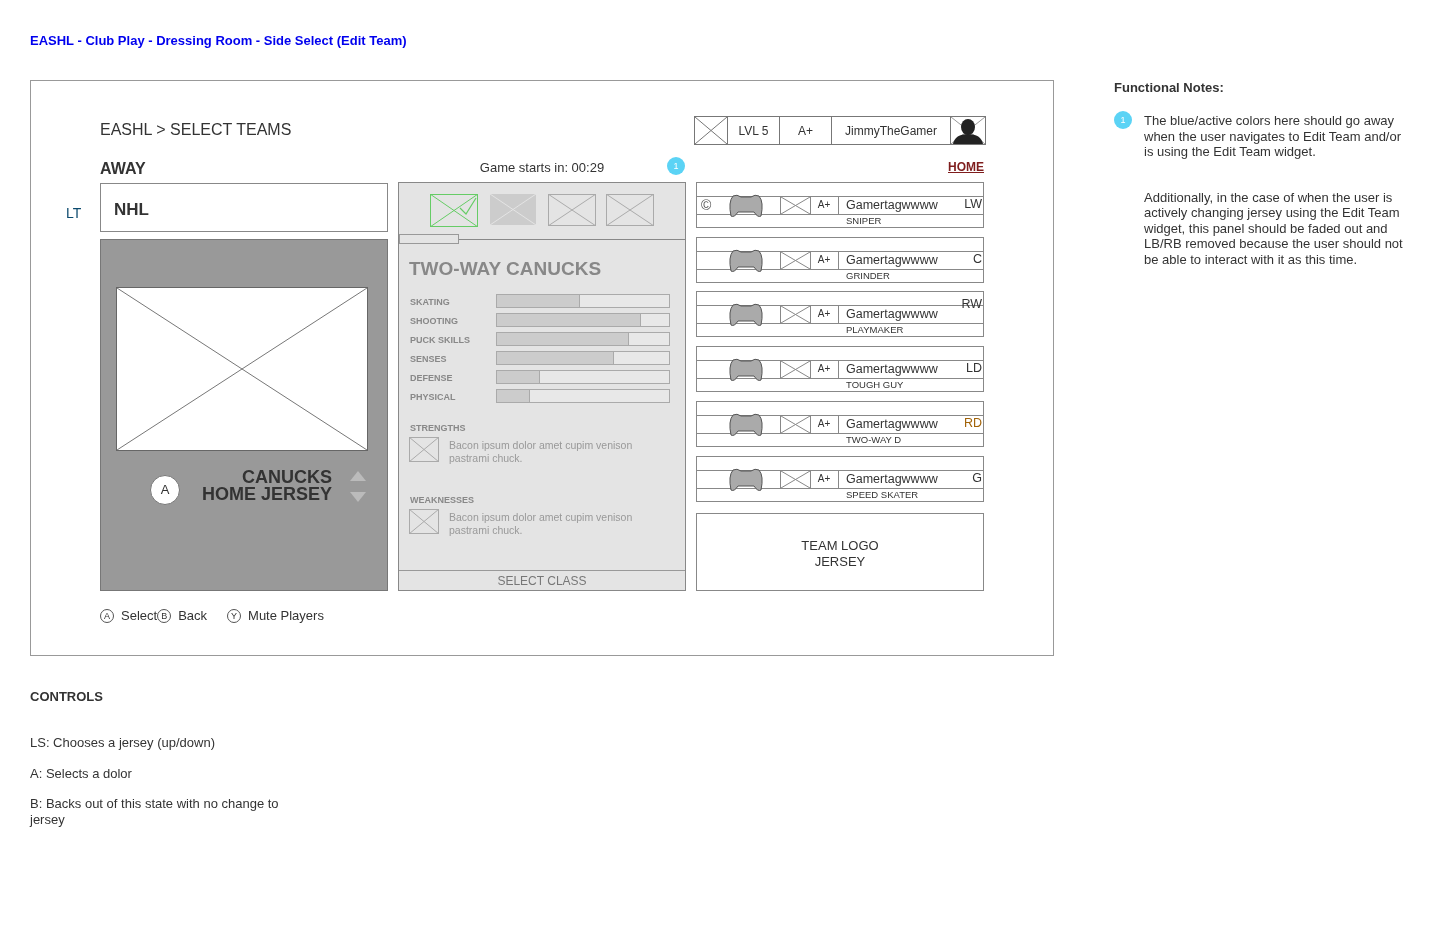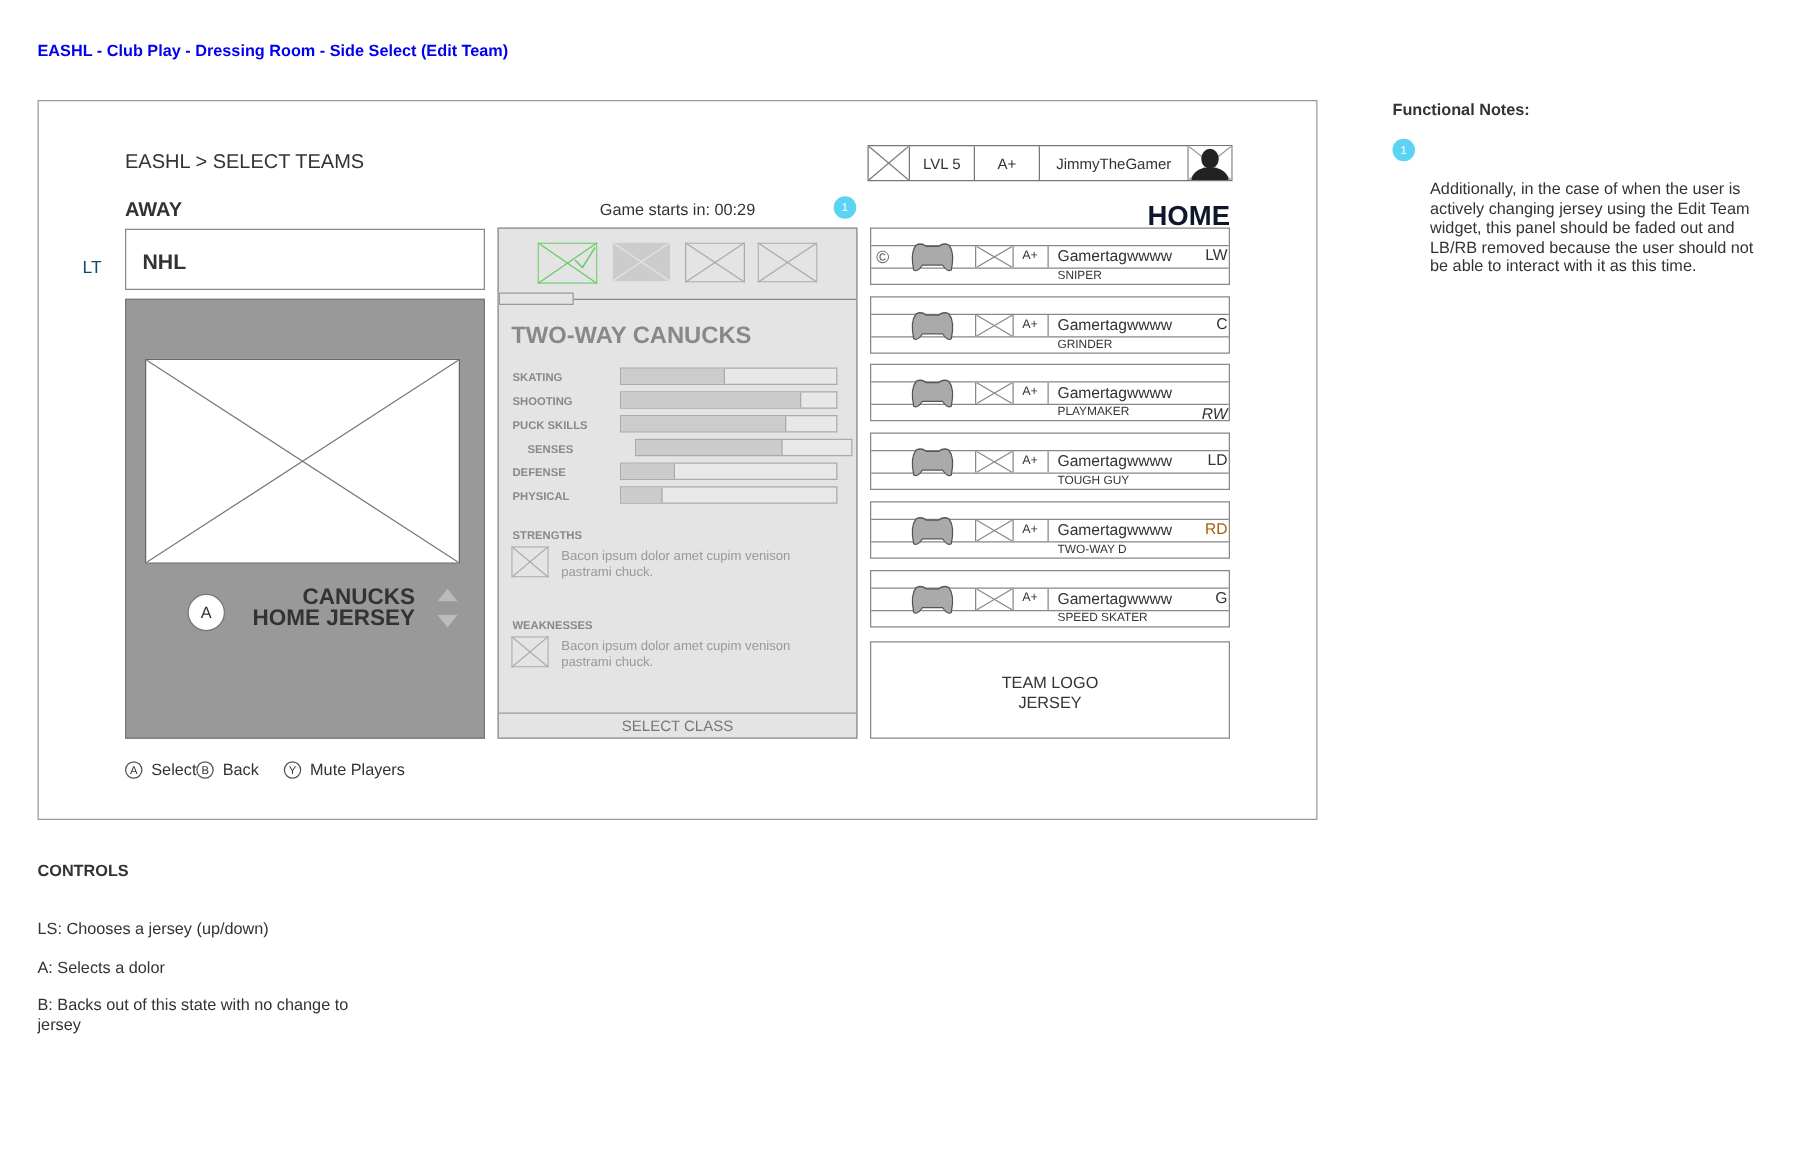--- a/index.html
+++ b/index.html
@@ -2,21 +2,21 @@
 <html><head>
 <meta charset="utf-8">
 <style>
   * { box-sizing: border-box; margin: 0; padding: 0; }
   body { width: 1440px; height: 931px; background: #fff; font-family: "Liberation Sans", sans-serif; color: #333; position: relative; overflow: hidden; }
   .abs { position: absolute; }
   .page-title { left: 30px; top: 33px; font-size: 13px; font-weight: bold; color: #0000ee; }
   .frame { left: 30px; top: 80px; width: 1024px; height: 576px; border: 1px solid #999; }
   .breadcrumb { left: 100px; top: 121px; font-size: 16px; color: #333; }
   .away-label { left: 100px; top: 160px; font-size: 16px; font-weight: bold; color: #333; }
-  .home-label { left: 900px; top: 160px; width: 84px; text-align: right; font-size: 22px; font-weight: bold; color: #0f172a; }
+  .home-label { left: 900px; top: 160px; width: 84px; text-align: right; font-size: 12px; font-weight: bold; color: #7f1d1d; text-decoration: underline; }
   .timer { left: 398px; top: 160px; width: 288px; text-align: center; font-size: 13px; color: #333; }
   .badge { width: 18px; height: 18px; border-radius: 50%; background: #5bd3f5; color: #fff; font-size: 9px; text-align: center; line-height: 18px; }
   .lt { left: 66px; top: 205px; font-size: 14px; color: #0c4a6e; }
   .league-box { left: 100px; top: 183px; width: 288px; height: 49px; border: 1px solid #888; background: #fff; padding: 16px 13px; font-size: 17px; font-weight: bold; color: #333; }
   .jersey-panel { left: 100px; top: 239px; width: 288px; height: 352px; background: #999; border: 1px solid #777; }
   .jersey-img { left: 15px; top: 47px; width: 252px; height: 164px; background: #fff; border: 1px solid #666; }
   .a-circle { left: 49px; top: 235px; width: 30px; height: 30px; border-radius: 50%; background: #fff; border: 1px solid #777; text-align: center; line-height: 28px; font-size: 13px; color: #333; }
   .jersey-name { right: 55px; top: 229px; text-align: right; font-size: 18px; font-weight: bold; color: #333; line-height: 17px; }
   .arrow-up { left: 249px; top: 231px; width: 0; height: 0; border-left: 8px solid transparent; border-right: 8px solid transparent; border-bottom: 10px solid #bbb; }
   .arrow-down { left: 249px; top: 252px; width: 0; height: 0; border-left: 8px solid transparent; border-right: 8px solid transparent; border-top: 10px solid #bbb; }
@@ -124,21 +124,21 @@
     <div class="stat-bar">
         <div class="stat-fill" style="width:84%"></div>
       </div>
   </div>
   <div class="abs stat-row" style="top:148px;">
     <span class="stat-label">PUCK SKILLS</span>
     <div class="stat-bar">
         <div class="stat-fill" style="width:77%"></div>
       </div>
   </div>
-  <div class="abs stat-row" style="top:167px;margin-left:12px;">
+  <div class="abs stat-row" style="top:167px;">
     <span class="stat-label">SENSES</span>
     <div class="stat-bar">
         <div class="stat-fill" style="width:68%"></div>
       </div>
   </div>
   <div class="abs stat-row" style="top:186px;">
     <span class="stat-label">DEFENSE</span>
     <div class="stat-bar">
         <div class="stat-fill" style="width:25%"></div>
       </div>
@@ -241,21 +241,21 @@
         </svg></span>
       <div class="vline" style="left:83px"></div>
       <span class="abs" style="left:84px;top:14px;"><svg width="29" height="17">
           <line x1="0" y1="0" x2="29" y2="17" stroke="#888"></line>
           <line x1="29" y1="0" x2="0" y2="17" stroke="#888"></line>
         </svg></span>
       <div class="vline" style="left:113px"></div>
       <span class="abs" style="left:113px;top:16px;width:28px;text-align:center;font-size:10px;color:#333;">A+</span>
       <div class="vline" style="left:141px"></div>
       <span class="abs" style="left:149px;top:15px;font-size:12.5px;color:#333;">Gamertagwwww</span>
-      <span class="abs" style="right:1px;top:32px;font-size:12.5px;color:#333;font-style:italic;">RW</span>
+      <span class="abs" style="right:1px;top:5px;font-size:12.5px;color:#333;">RW</span>
       <span class="abs" style="left:149px;top:32px;font-size:9.5px;color:#333;">PLAYMAKER</span>
     </div>
     <div class="abs player" style="top: 346px;">
       <div class="hline" style="top:13px"></div>
       <div class="hline" style="top:31px"></div>
       <span class="abs" style="left:4px;top:14px;font-size:14px;color:#555;"></span>
       <span class="abs" style="left:30px;top:9px;"><svg width="38" height="28">
           <path d="M4 24 Q1 10 6 4 Q10 2 14 5 L24 5 Q28 2 32 4 Q37 10 34 24 Q31 26 27 20 L11 20 Q7 26 4 24 Z" fill="#aaa" stroke="#555" stroke-width="1"></path>
         </svg></span>
       <div class="vline" style="left:83px"></div>
@@ -320,19 +320,20 @@
   <span style="margin-right:0;">Select</span>
   <span class="btn-circle">B</span>
   <span style="margin-right:20px;">Back</span>
   <span class="btn-circle">Y</span>
   <span>Mute Players</span>
 </div>
 
 <div class="abs notes-title">Functional Notes:</div>
 <div class="abs badge" style="left:1114px;top:111px;">1</div>
 <div class="abs notes-text">
+  <p>The blue/active colors here should go away when the user navigates to Edit Team and/or is using the Edit Team widget.</p>
   <p style="margin-top:30px;">Additionally, in the case of when the user is actively changing jersey using the Edit Team widget, this panel should be faded out and LB/RB removed because the user should not be able to interact with it as this time.</p>
 </div>
 
 <div class="abs controls-title">CONTROLS</div>
 <div class="abs ctrl" style="top:735px;">LS: Chooses a jersey (up/down)</div>
 <div class="abs ctrl" style="top:766px;">A: Selects a dolor</div>
 <div class="abs ctrl" style="top:796px;">B: Backs out of this state with no change to jersey</div>
 
 </body></html>

